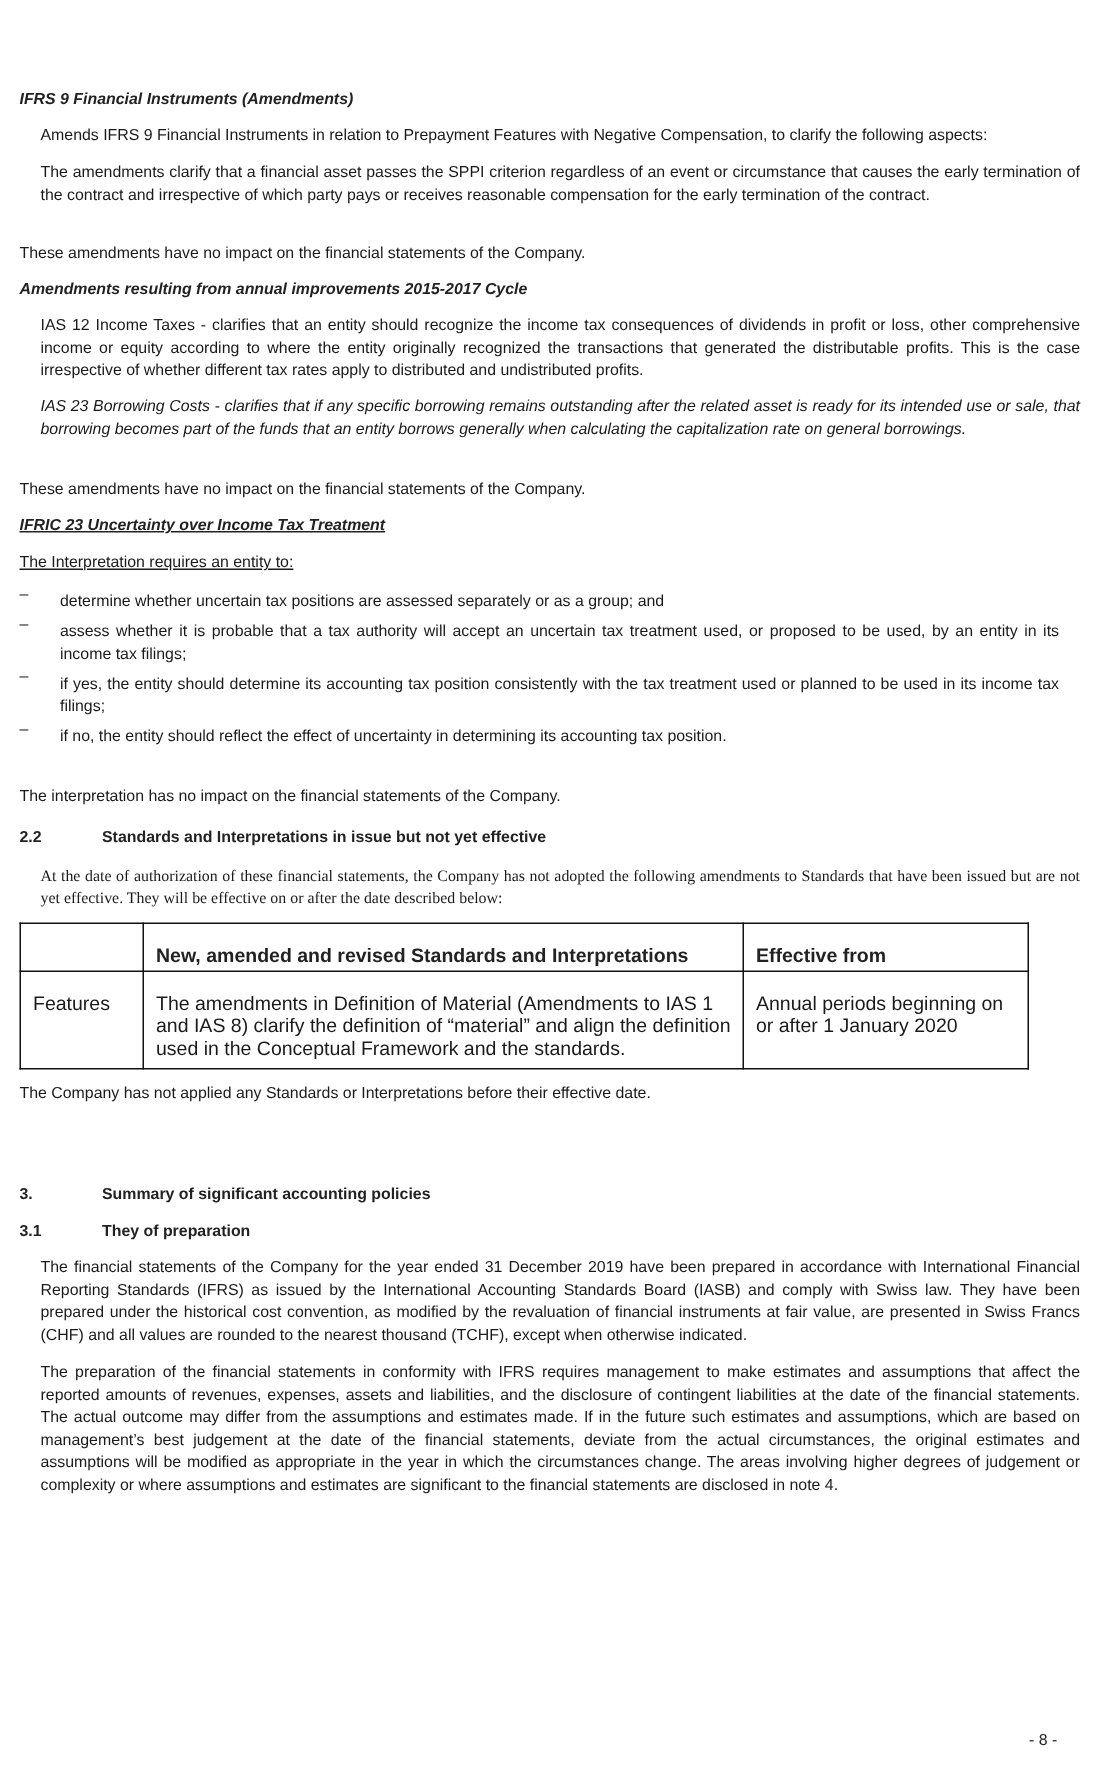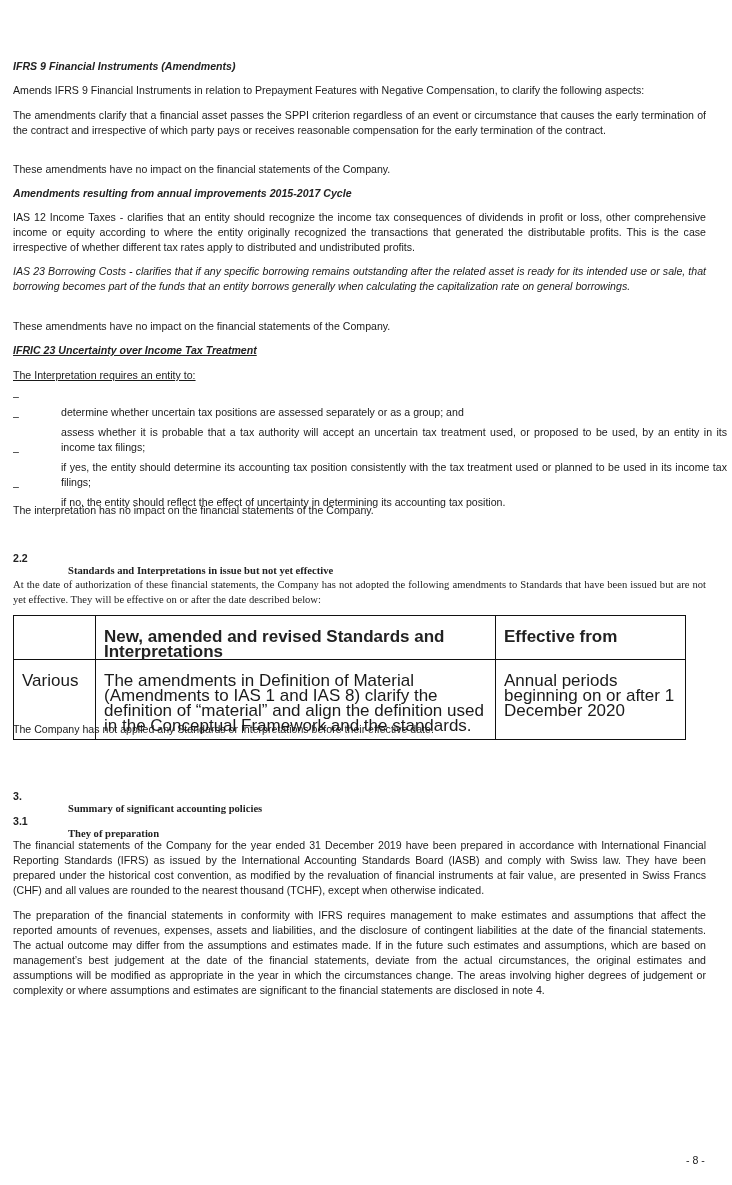--- a/index.html
+++ b/index.html
@@ -25,20 +25,21 @@
     }
     .blk {
       position: absolute;
       left: 0;
       width: 693px;
       margin: 0;
     }
     .just {
       text-align: justify;
       text-align-last: left;
+      margin-left: 14px;
     }
     .ital {
       font-style: italic;
       font-weight: bold;
       color: #222;
     }
     .heading-row {
       position: absolute;
       left: 0;
       width: 693px;
@@ -46,50 +47,48 @@
       color: #222;
     }
     .heading-row .num {
       position: absolute;
       left: 0;
       top: 0;
     }
     .heading-row .title {
       position: absolute;
       left: 55px;
-      top: 12px;
+      top: 0;
       white-space: nowrap;
-      font-family: Liberation Serif, serif;
     }
     .bullet {
       position: absolute;
       left: 0;
       width: 693px;
     }
     .bullet .dash {
       position: absolute;
       left: 0;
       top: 0;
     }
     .bullet .btext {
       position: absolute;
       left: 27px;
-      top: 16px;
+      top: 5px;
       width: 666px;
       text-align: justify;
       text-align-last: left;
-      margin-left: 21px;
     }
     table.std {
       position: absolute;
       left: 0;
       top: 615px;
       width: 673px;
       border-collapse: collapse;
-      font-size: 17px;
+      font-size: 13px;
       line-height: 15px;
     }
     table.std td, table.std th {
       border: 1.3px solid #111;
       vertical-align: top;
       text-align: left;
       padding: 0 8px;
     }
     table.std th {
       font-weight: bold;
@@ -141,41 +140,41 @@
   </div>
   <div class="bullet" style="top:444px;">
     <span class="dash">–</span>
     <span class="btext">if yes, the entity should determine its accounting tax position consistently with the tax treatment used or planned to be used in its income tax filings;</span>
   </div>
   <div class="bullet" style="top:479px;">
     <span class="dash">–</span>
     <span class="btext">if no, the entity should reflect the effect of uncertainty in determining its accounting tax position.</span>
   </div>
 
-  <p class="blk" style="top:503px;">The interpretation has no impact on the financial statements of the Company.</p>
+  <p class="blk" style="top:524px;">The interpretation has no impact on the financial statements of the Company.</p>
 
   <div class="heading-row" style="top:551px;">
     <span class="num">2.2</span>
     <span class="title">Standards and Interpretations in issue but not yet effective</span>
   </div>
   <p class="blk just" style="top:577px;font-family:Liberation Serif, serif;">At the date of authorization of these financial statements, the Company has not adopted the following amendments to Standards that have been issued but are not yet effective. They will be effective on or after the date described below:</p>
 
   <table class="std">
     <thead>
       <tr>
         <th class="col1"></th>
         <th>New, amended and revised Standards and Interpretations</th>
         <th class="col3">Effective from</th>
       </tr>
     </thead>
     <tbody>
       <tr>
-        <td class="col1">Various</td>
+        <td class="col1">Features</td>
         <td>The amendments in Definition of Material (Amendments to IAS 1 and IAS 8) clarify the definition of “material” and align the definition used in the Conceptual Framework and the standards.</td>
-        <td class="col3">Annual periods beginning on or after 1 December 2020</td>
+        <td class="col3">Annual periods beginning on or after 1 January 2020</td>
       </tr>
     </tbody>
   </table>
 
   <p class="blk" style="top:722px;">The Company has not applied any Standards or Interpretations before their effective date.</p>
 
   <div class="heading-row" style="top:789px;">
     <span class="num">3.</span>
     <span class="title">Summary of significant accounting policies</span>
   </div>

